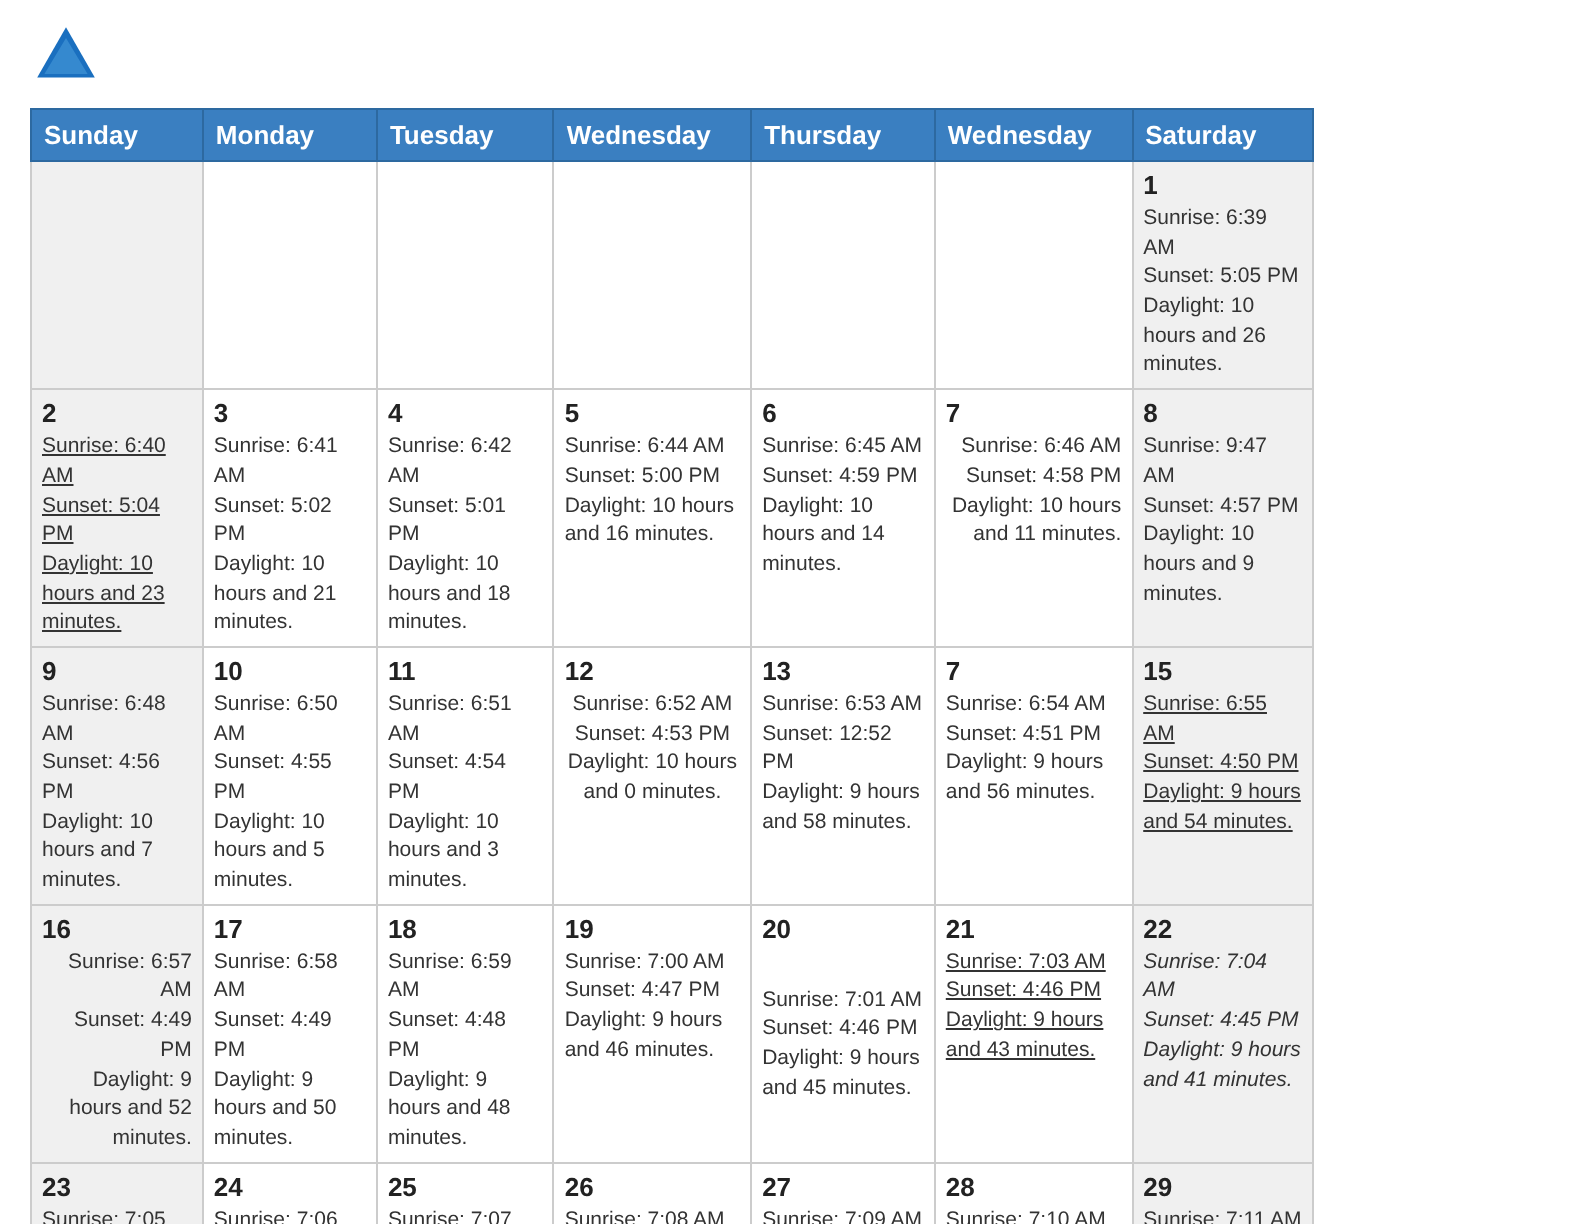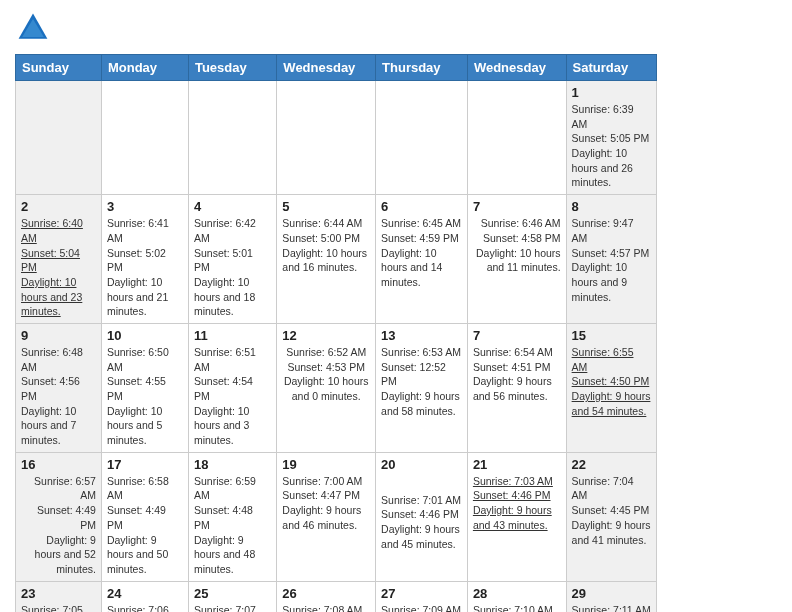--- a/index.html
+++ b/index.html
@@ -261,21 +261,21 @@
 Daylight: 9 hours and 45 minutes.</div>
           </td>
           <td>
             <span class="day-number">21</span>
             <div class="day-info" style="white-space: pre-line; text-decoration: underline;">Sunrise: 7:03 AM
 Sunset: 4:46 PM
 Daylight: 9 hours and 43 minutes.</div>
           </td>
           <td class="weekend-bg">
             <span class="day-number">22</span>
-            <div class="day-info" style="white-space: pre-line;">Sunrise: 7:04 AM
+            <div class="day-info" style="white-space: pre-line; font-style: italic;">Sunrise: 7:04 AM
 Sunset: 4:45 PM
 Daylight: 9 hours and 41 minutes.</div>
           </td>
         </tr>
         <tr>
           <td class="weekend-bg">
             <span class="day-number">23</span>
             <div class="day-info" style="white-space: pre-line;">Sunrise: 7:05 AM
 Sunset: 4:44 PM
 Daylight: 9 hours and 39 minutes.</div>

